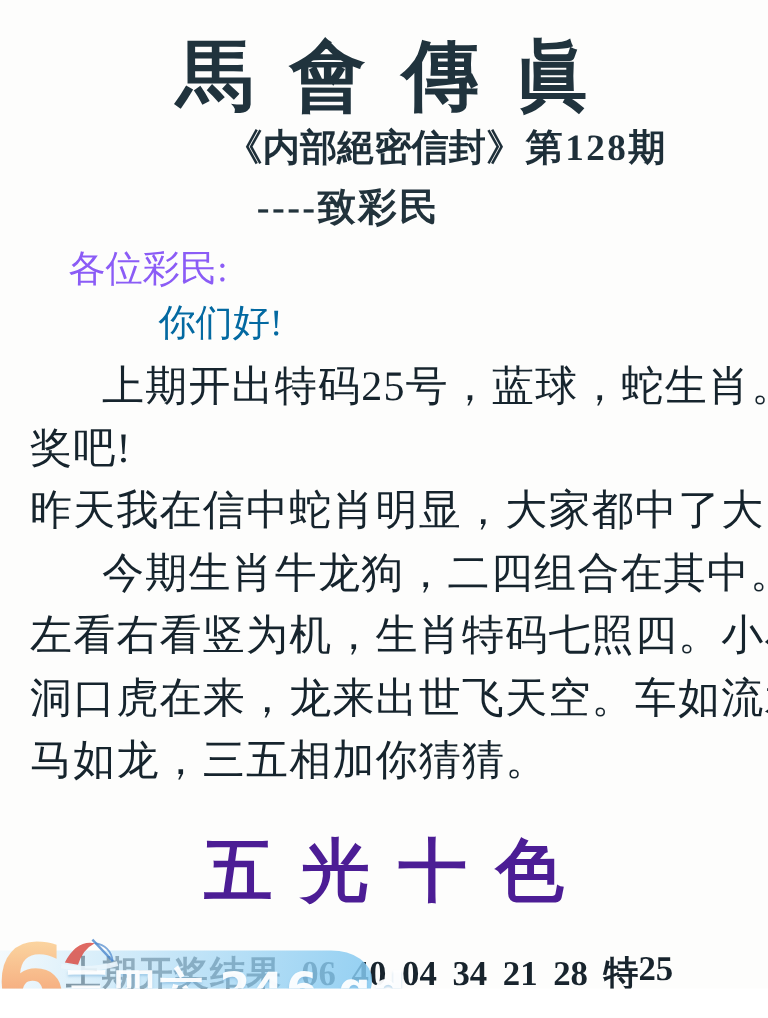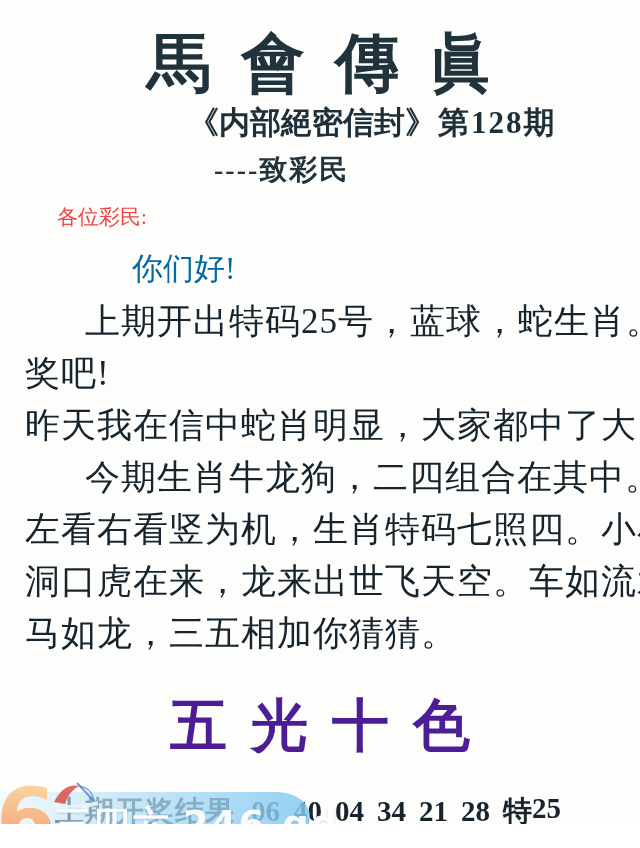--- a/index.html
+++ b/index.html
@@ -30,32 +30,32 @@
     top: 102px; left: 188px;
     font-size: 31px;
     font-weight: 600;
     color: #1e2f39;
     white-space: nowrap;
   }
   .issue-line .issue-number { margin-left: 2px; letter-spacing: 2px; }
   .dedication {
     position: absolute;
     top: 151px; left: 214px;
-    font-size: 28px;
+    font-size: 32px;
     font-weight: 700;
     letter-spacing: 2px;
     color: #22333c;
   }
 
   
   .salutation {
     position: absolute;
     top: 203px; left: 57px;
-    font-size: 21px;
-    color: #ef4444;
+    font-size: 31px;
+    color: #8b5cf6;
   }
   .greeting {
     position: absolute;
     top: 248px; left: 132px;
     font-size: 31px;
     color: #0369a1;
   }
   .letter-body {
     position: absolute;
     top: 296px; left: 25px;

